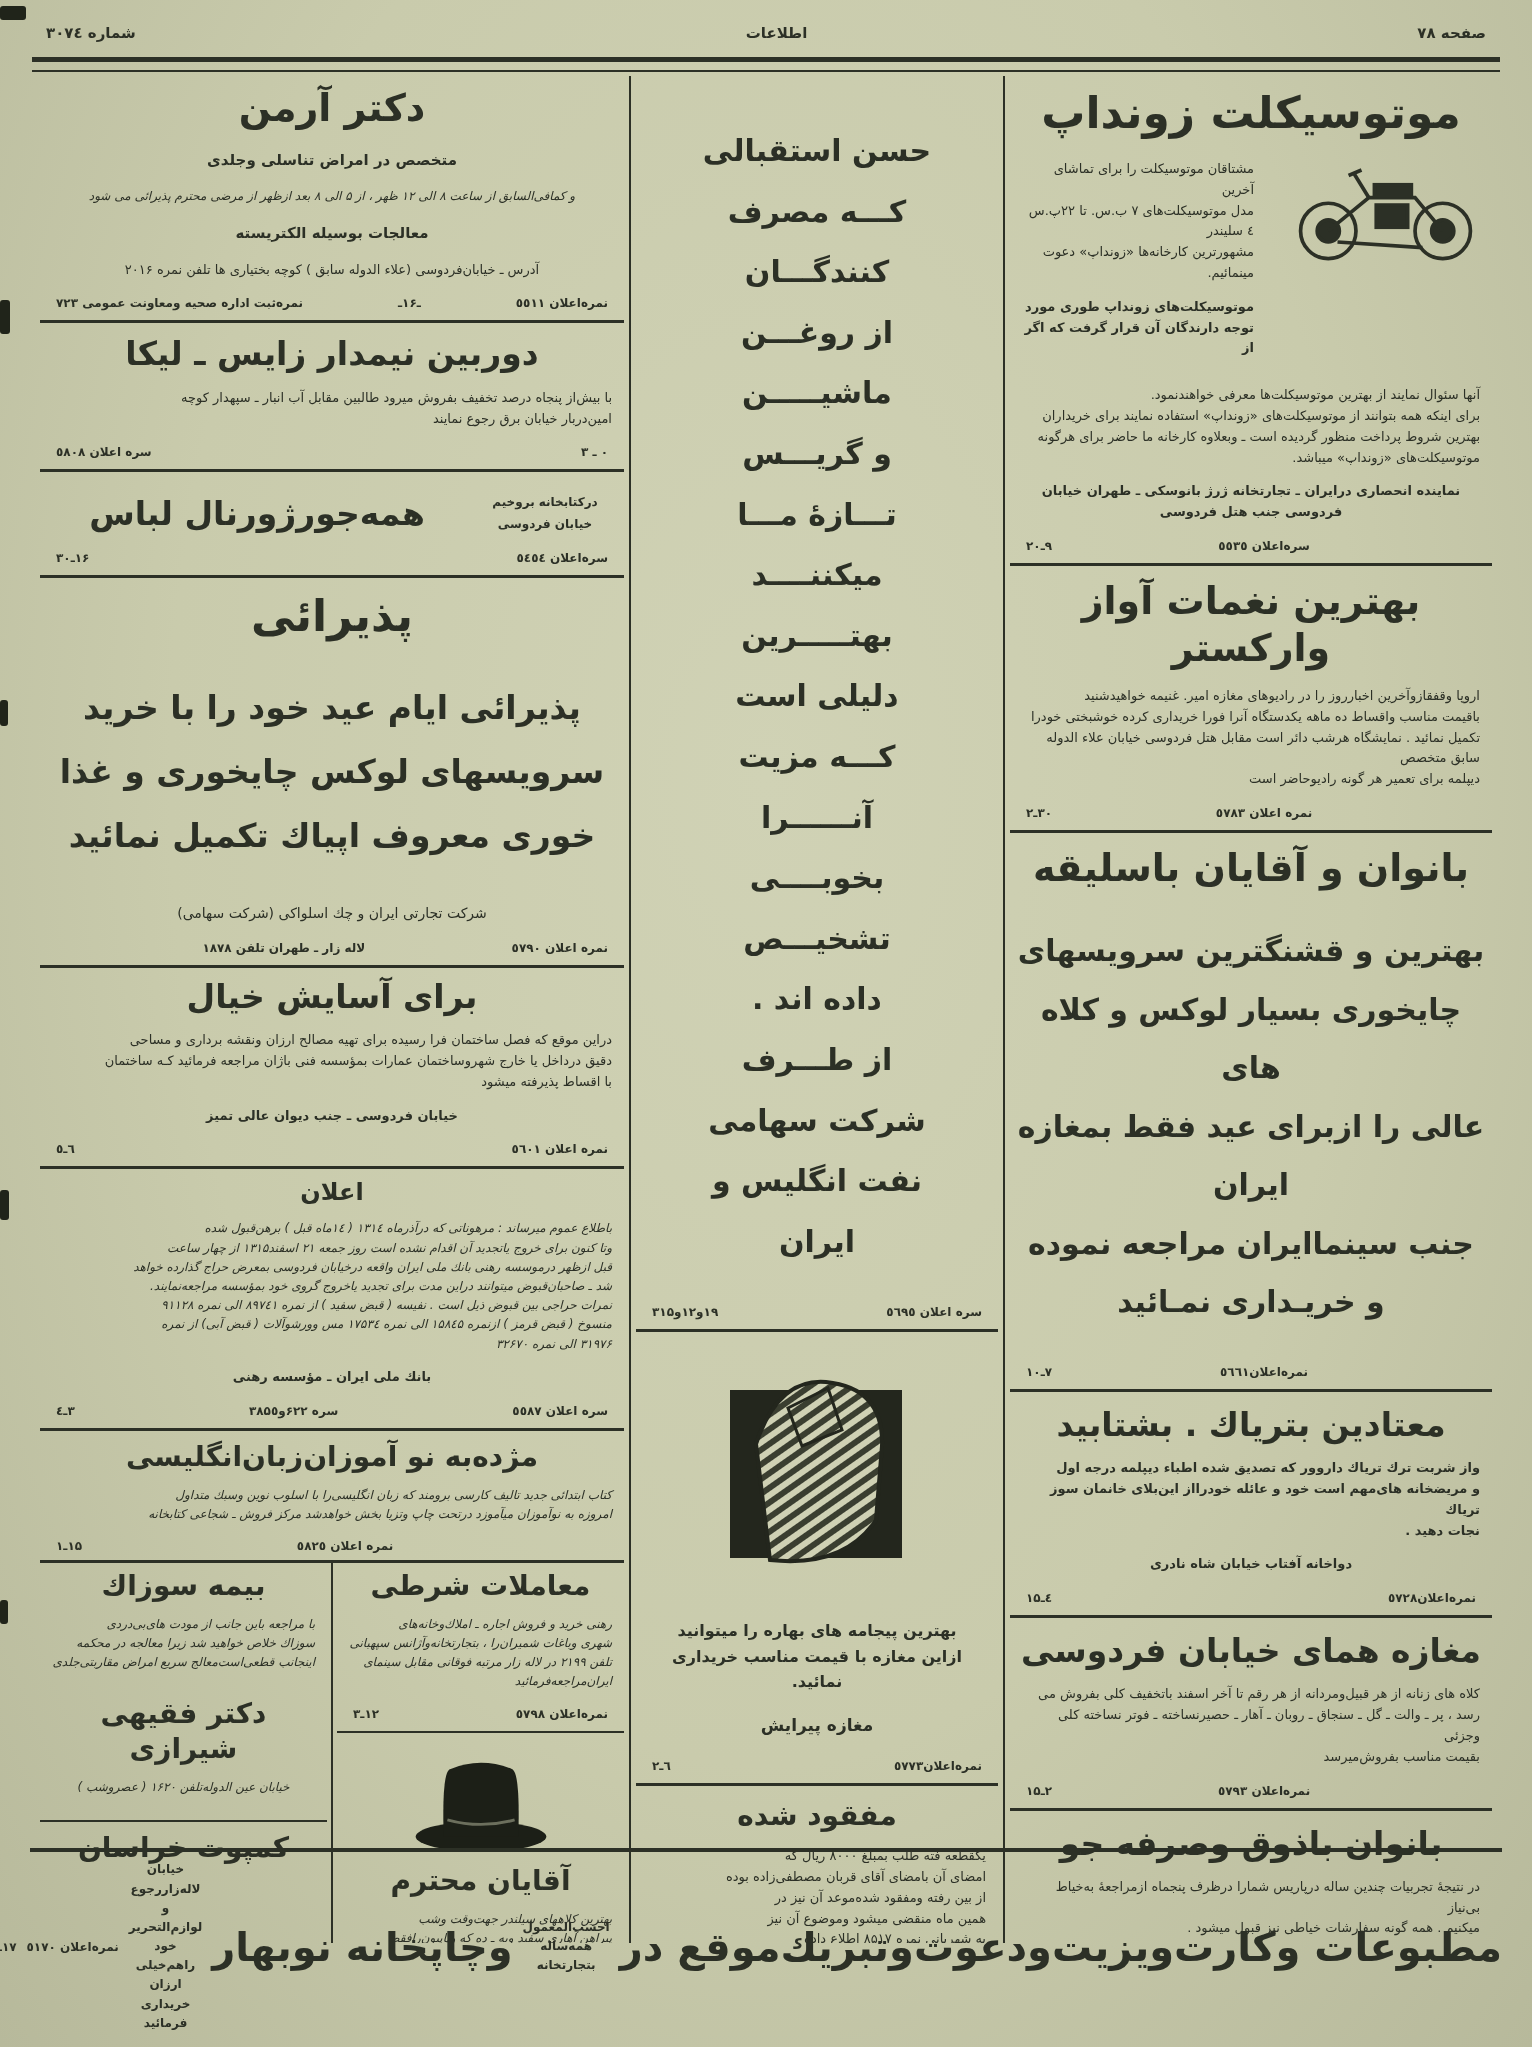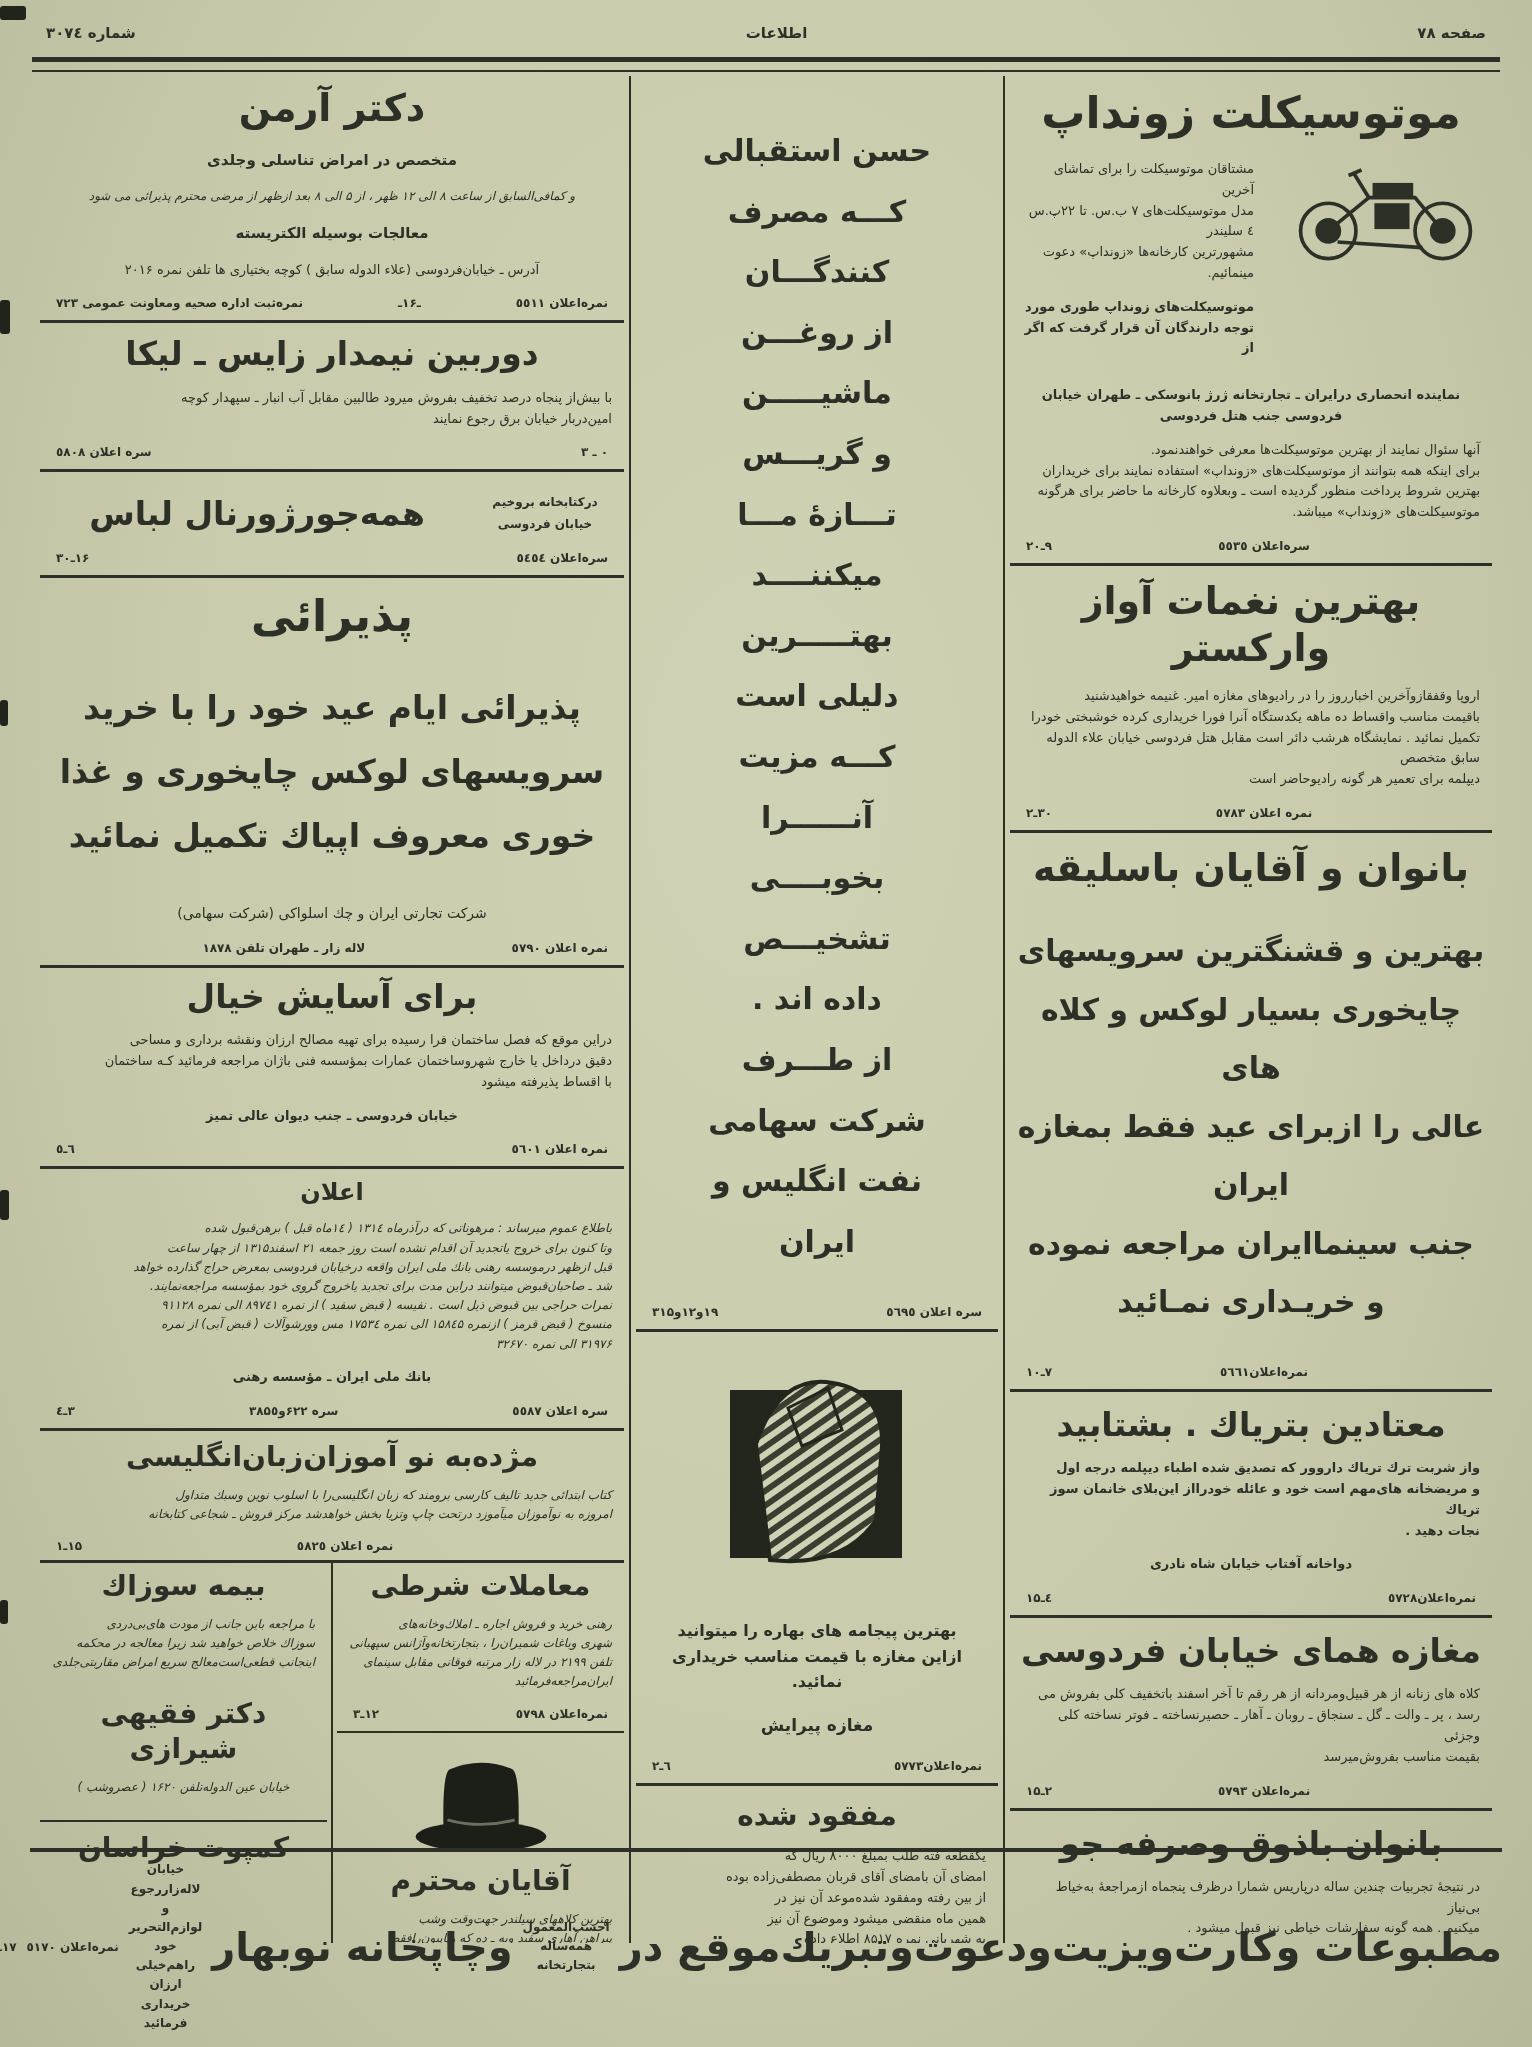--- a/index.html
+++ b/index.html
@@ -82,25 +82,25 @@
             </svg>
           </span>
           <div class="ztext">
             <p class="body">مشتاقان موتوسیکلت را برای تماشای آخرین
 مدل موتوسیکلت‌های ۷ ب.س. تا ۲۲پ.س ٤ سلیندر
 مشهورترین کارخانه‌ها «زونداپ» دعوت مینمائیم.</p>
             <p class="body b">موتوسیکلت‌های زونداپ طوری مورد
 توجه دارندگان آن قرار گرفت که اگر از</p>
           </div>
         </div>
-        <p class="body c b">نماینده انحصاری درایران ـ تجارتخانه ژرژ بانوسکی ـ طهران خیابان فردوسی جنب هتل فردوسی</p>
         <p class="body">آنها سئوال نمایند از بهترین موتوسیکلت‌ها معرفی خواهندنمود.
 برای اینکه همه بتوانند از موتوسیکلت‌های «زونداپ» استفاده نمایند برای خریداران
 بهترین شروط پرداخت منظور گردیده است ـ وبعلاوه کارخانه ما حاضر برای هرگونه
 موتوسیکلت‌های «زونداپ» میباشد.</p>
+        <p class="body c b">نماینده انحصاری درایران ـ تجارتخانه ژرژ بانوسکی ـ طهران خیابان فردوسی جنب هتل فردوسی</p>
         <div class="foot">
           <span class="mid">سره‌اعلان ٥٥٣٥</span>
           <span>۹ـ۲۰</span>
         </div>
       </section>
 
       <div class="hr"></div>
 
       <section class="ad">
         <h2 class="title t2">بهترین نغمات آواز وارکستر</h2>

